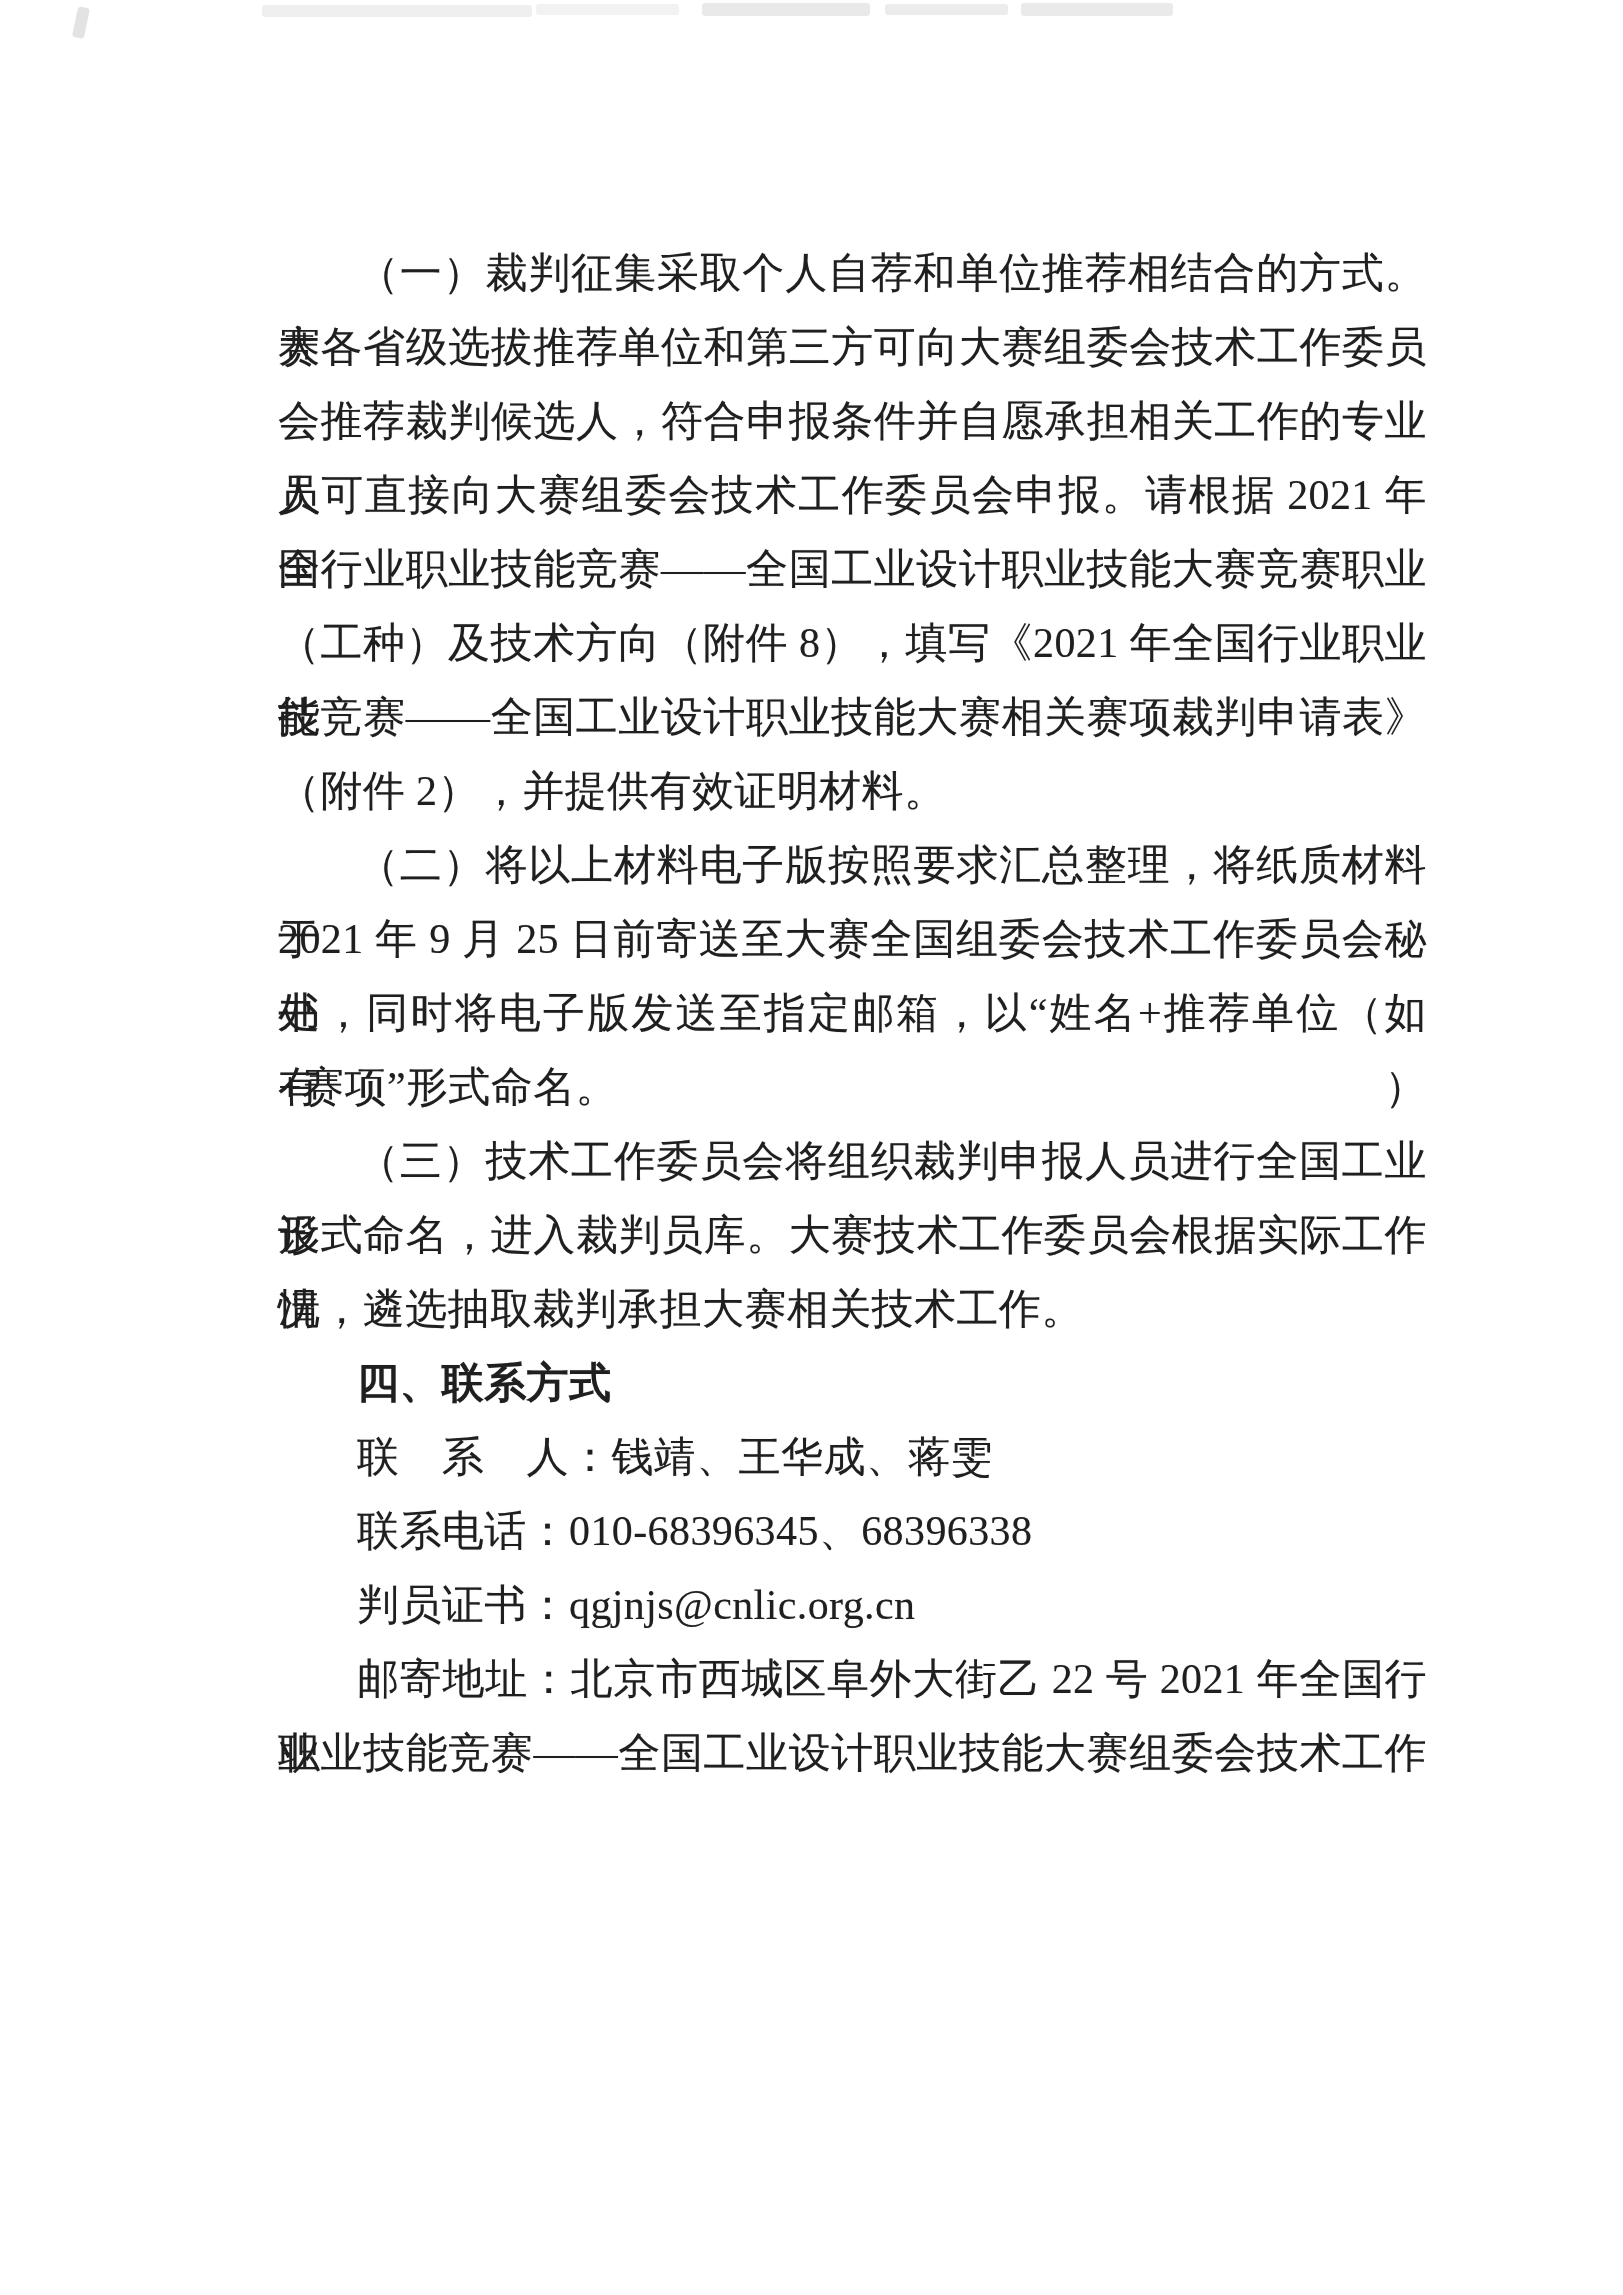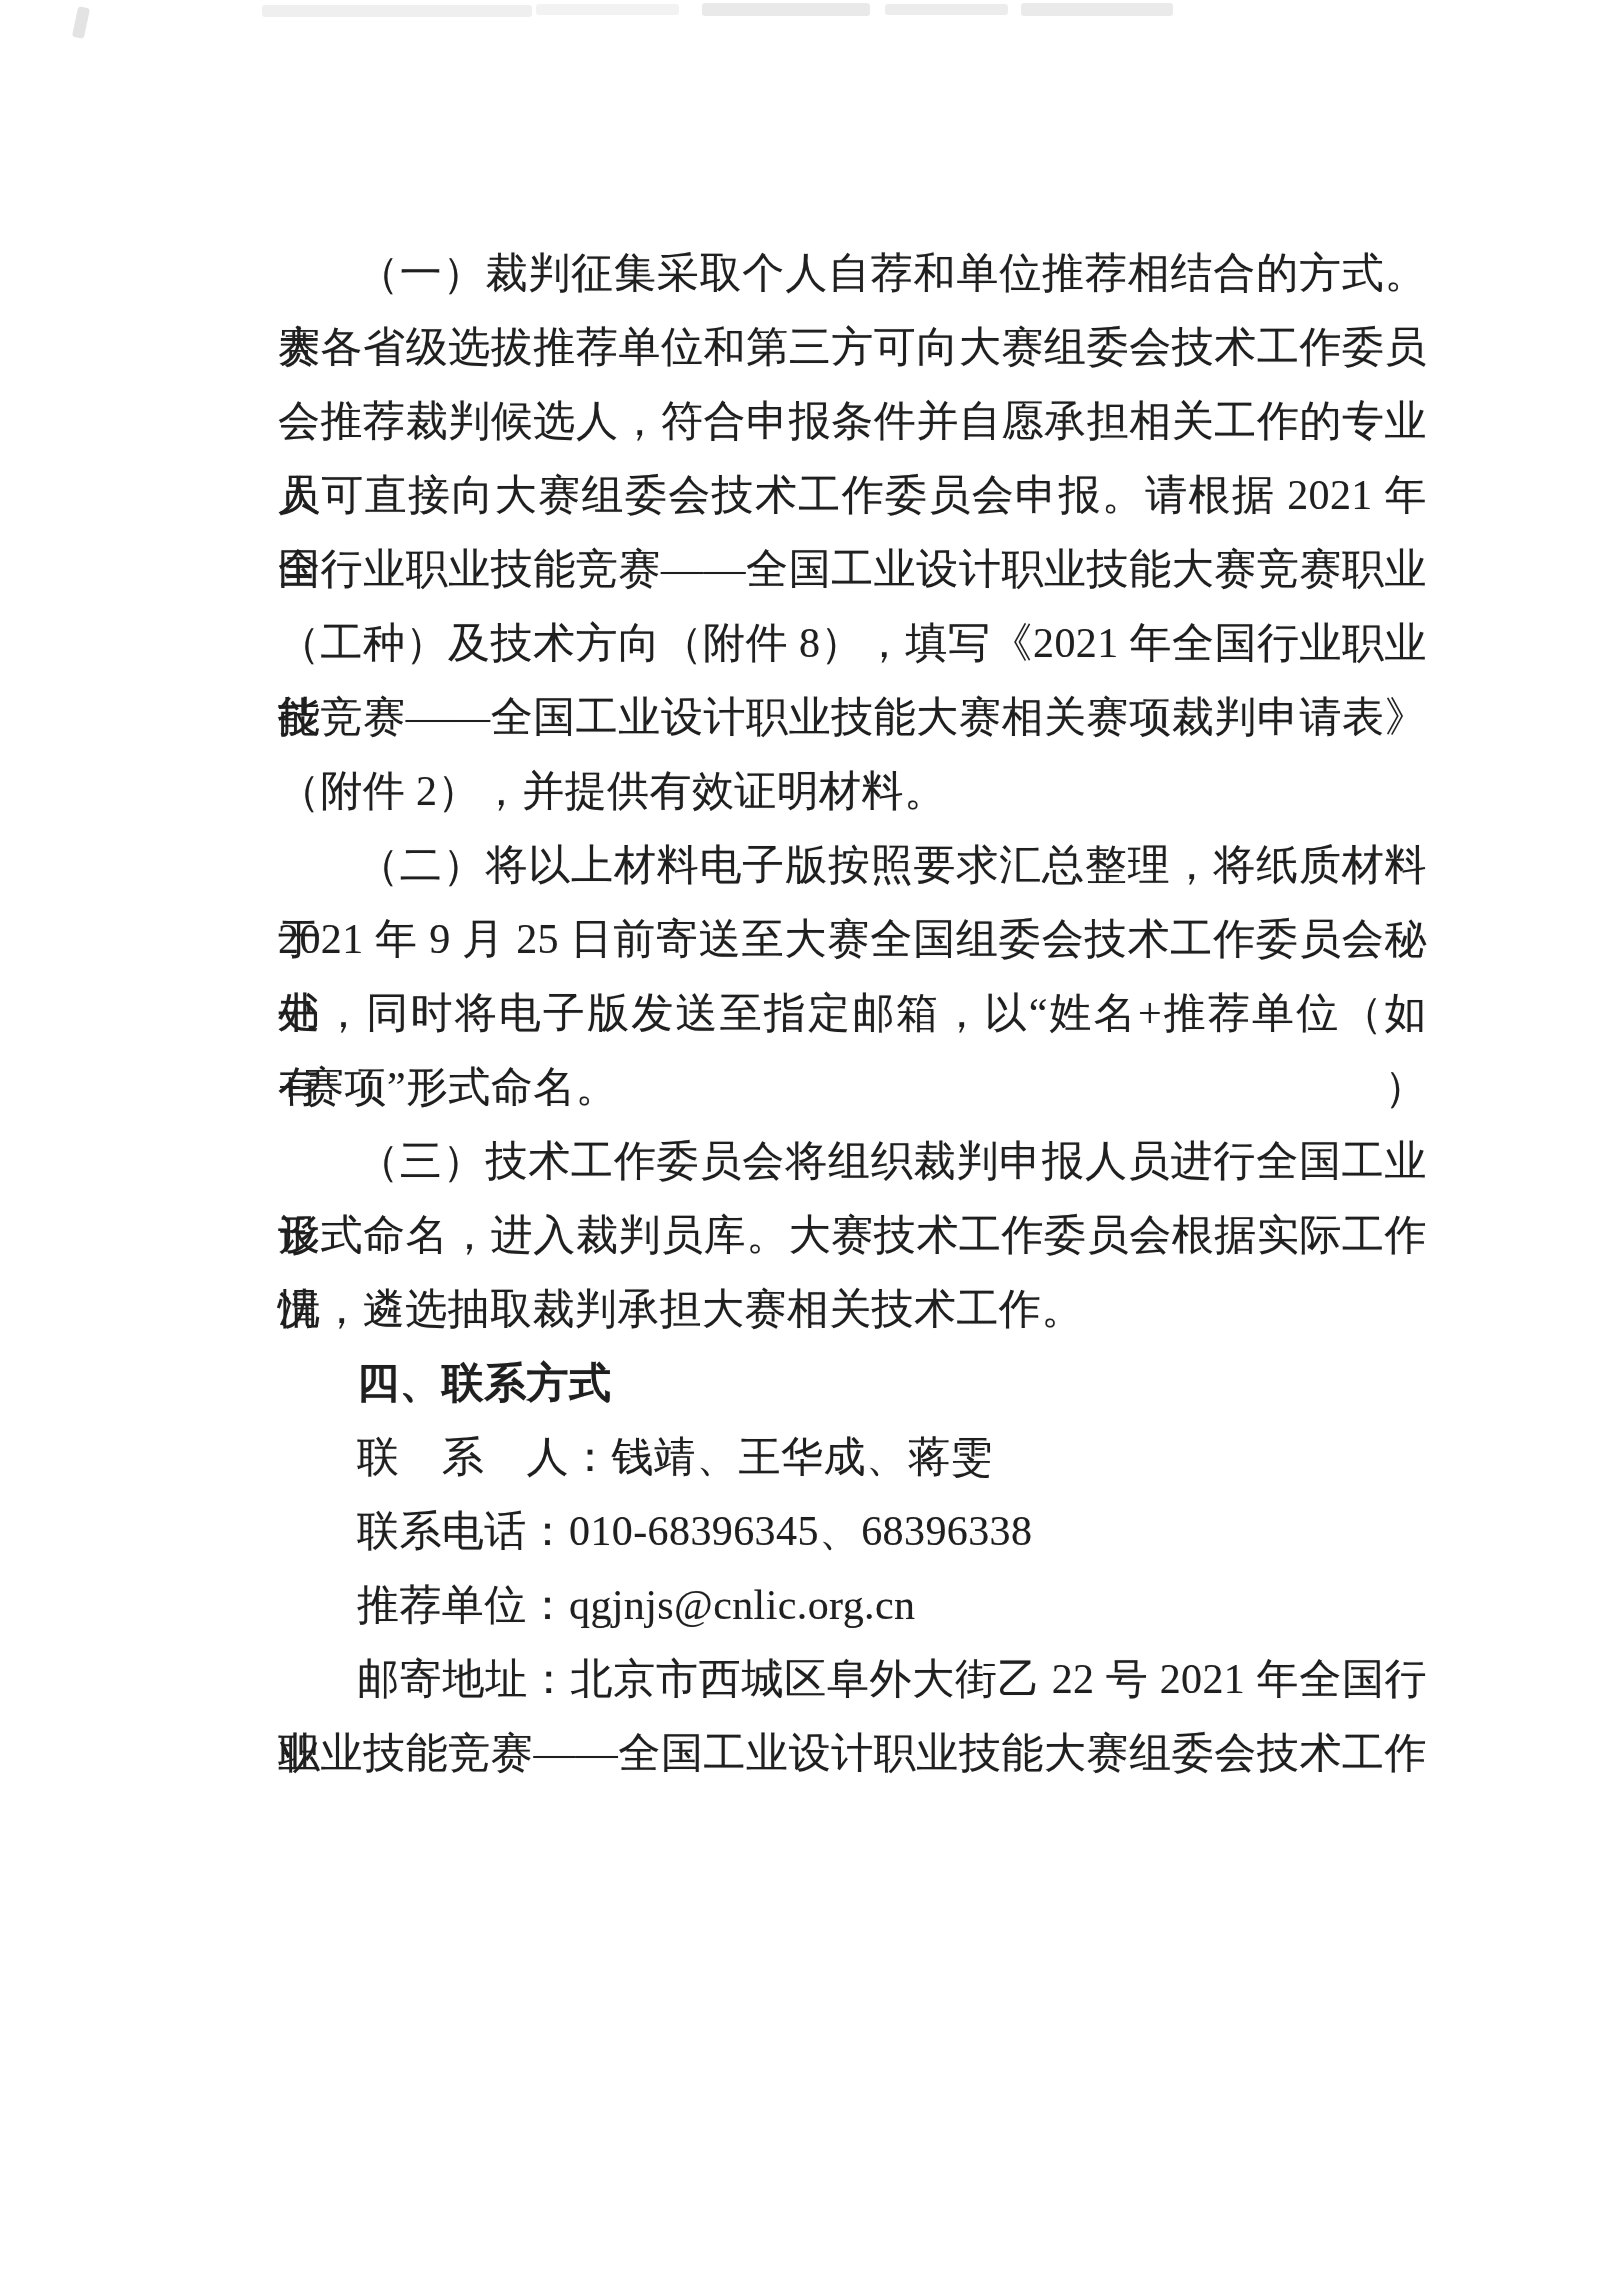--- a/index.html
+++ b/index.html
@@ -88,21 +88,21 @@
     <div class="ln indent fill">（二）将以上材料电子版按照要求汇总整理，将纸质材料于</div>
     <div class="ln fill">2021 年 9 月 25 日前寄送至大赛全国组委会技术工作委员会秘书</div>
     <div class="ln fill">处，同时将电子版发送至指定邮箱，以“姓名+推荐单位（如有）</div>
     <div class="ln">+赛项”形式命名。</div>
     <div class="ln indent fill">（三）技术工作委员会将组织裁判申报人员进行全国工业设</div>
     <div class="ln fill">形式命名，进入裁判员库。大赛技术工作委员会根据实际工作情</div>
     <div class="ln">况，遴选抽取裁判承担大赛相关技术工作。</div>
     <div class="ln indent bold">四、联系方式</div>
     <div class="ln indent">联　系　人：钱靖、王华成、蒋雯</div>
     <div class="ln indent">联系电话：010-68396345、68396338</div>
-    <div class="ln indent">推荐单位：qgjnjs@cnlic.org.cn</div>
+    <div class="ln indent">判员证书：qgjnjs@cnlic.org.cn</div>
     <div class="ln indent fill">邮寄地址：北京市西城区阜外大街乙 22 号 2021 年全国行业</div>
     <div class="ln fill">职业技能竞赛——全国工业设计职业技能大赛组委会技术工作</div>
   </div>
 
   <div class="page-number">3</div>
 
 </div>
 
 
 </body></html>

